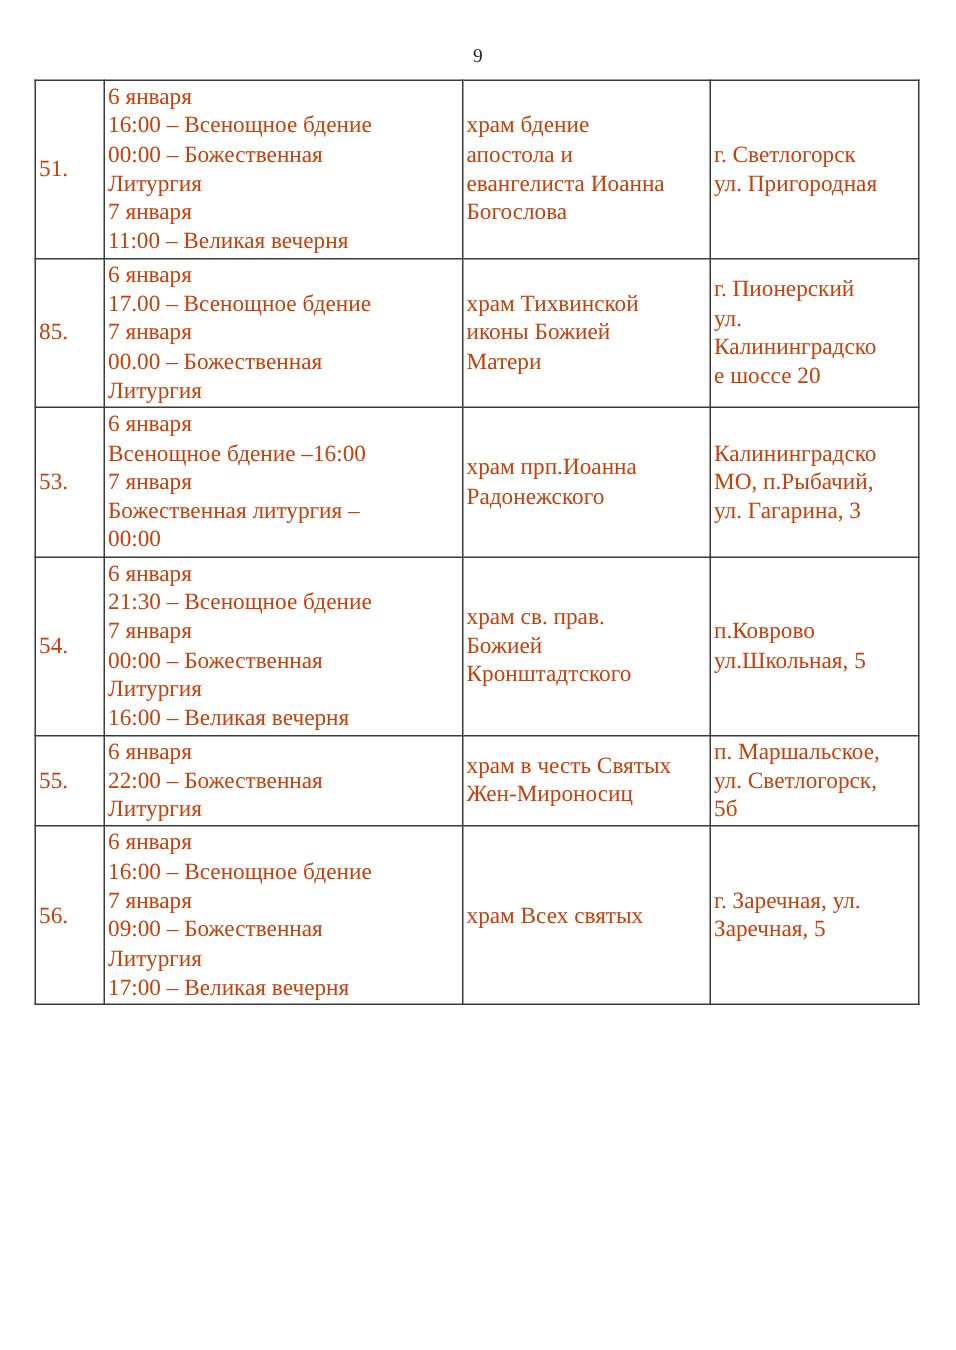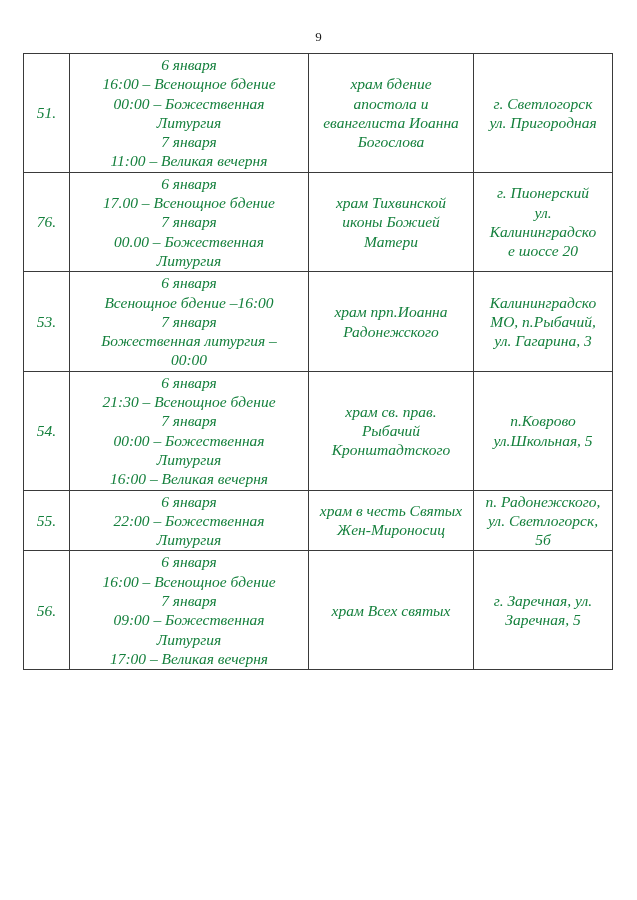--- a/index.html
+++ b/index.html
@@ -27,27 +27,26 @@
   table.schedule {
     position: absolute;
     left: 23px;
     top: 53px;
     width: 589px;
     border-collapse: collapse;
     table-layout: fixed;
   }
   table.schedule td {
     border: 1px solid #3a3a3a;
-    text-align: center;
+    text-align: left;
     vertical-align: middle;
     font-size: 15.5px;
     line-height: 19.3px;
     padding: 1px 2px;
-    color: #15803d;
-    font-style: italic;
+    color: #c2410c;
   }
   .col-num     { width: 46px;  }
   .col-sched   { width: 239px; }
   .col-church  { width: 165px; }
   .col-addr    { width: 139px; }
 </style>
 </head>
 <body>
 
 <div class="page-number">9</div>
@@ -76,21 +75,21 @@
           <div>евангелиста Иоанна</div>
           <div>Богослова</div>
         </td>
     <td>
           <div>г. Светлогорск</div>
           <div>ул. Пригородная</div>
         </td>
   </tr>
 
   <tr>
-    <td>76.</td>
+    <td>85.</td>
     <td>
           <div>6 января</div>
           <div>17.00 – Всенощное бдение</div>
           <div>7 января</div>
           <div>00.00 – Божественная</div>
           <div>Литургия</div>
         </td>
     <td>
           <div>храм Тихвинской</div>
           <div>иконы Божией</div>
@@ -129,42 +128,42 @@
     <td>
           <div>6 января</div>
           <div>21:30 – Всенощное бдение</div>
           <div>7 января</div>
           <div>00:00 – Божественная</div>
           <div>Литургия</div>
           <div>16:00 – Великая вечерня</div>
         </td>
     <td>
           <div>храм св. прав.</div>
-          <div>Рыбачий</div>
+          <div>Божией</div>
           <div>Кронштадтского</div>
         </td>
     <td>
           <div>п.Коврово</div>
           <div>ул.Школьная, 5</div>
         </td>
   </tr>
 
   <tr>
     <td>55.</td>
     <td>
           <div>6 января</div>
           <div>22:00 – Божественная</div>
           <div>Литургия</div>
         </td>
     <td>
           <div>храм в честь Святых</div>
           <div>Жен-Мироносиц</div>
         </td>
     <td>
-          <div>п. Радонежского,</div>
+          <div>п. Маршальское,</div>
           <div>ул. Светлогорск,</div>
           <div>5б</div>
         </td>
   </tr>
 
   <tr>
     <td>56.</td>
     <td>
           <div>6 января</div>
           <div>16:00 – Всенощное бдение</div>

